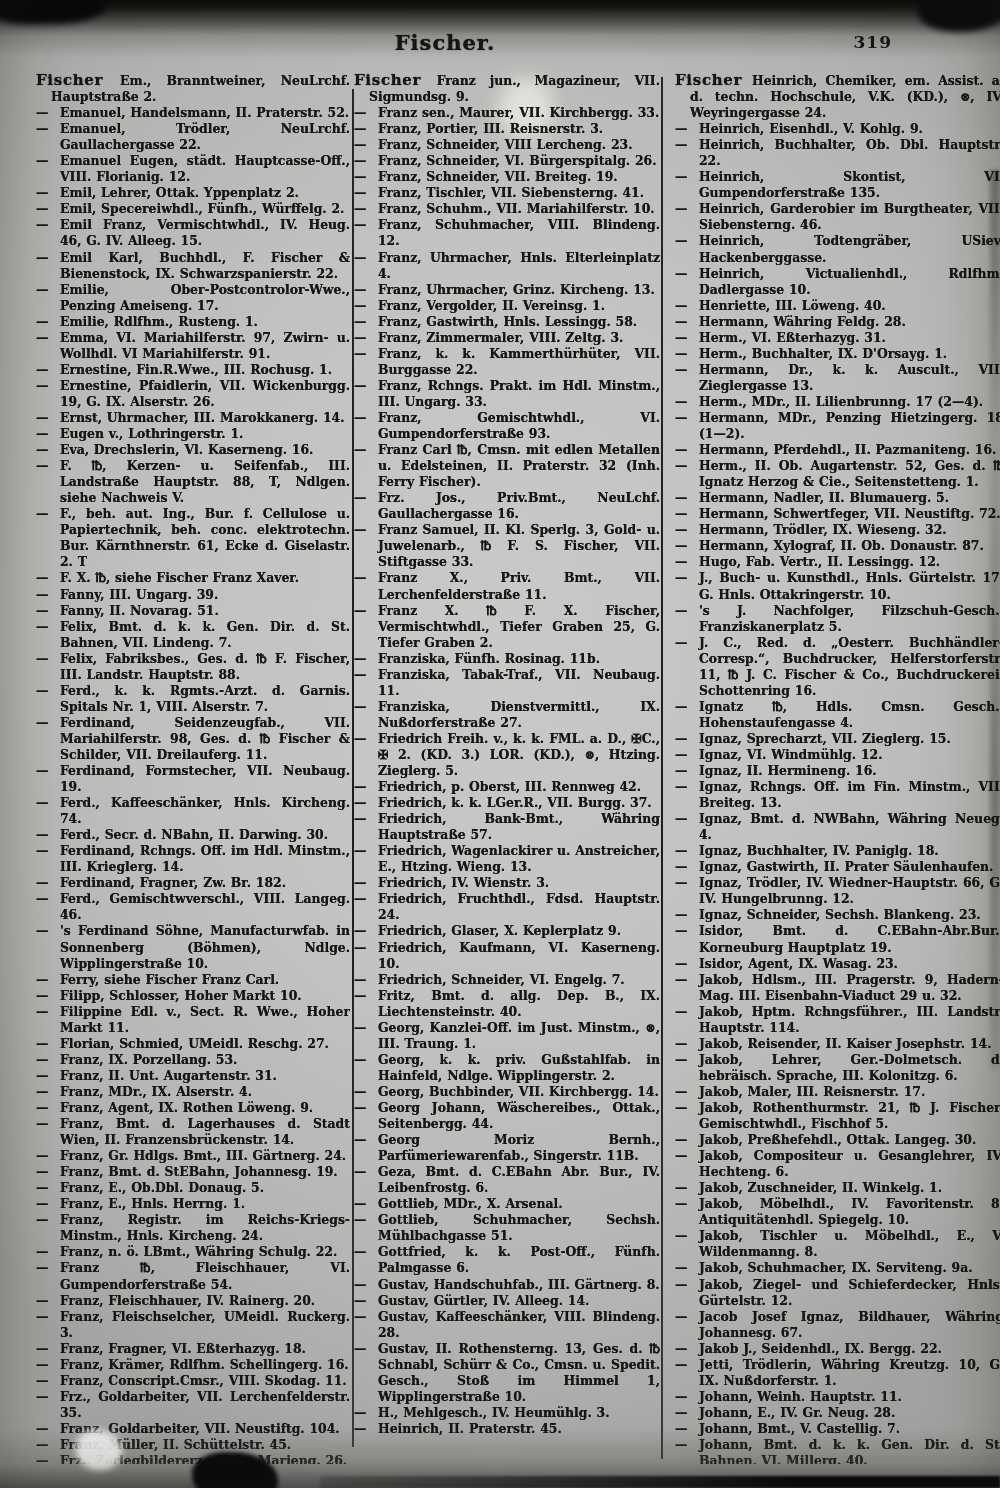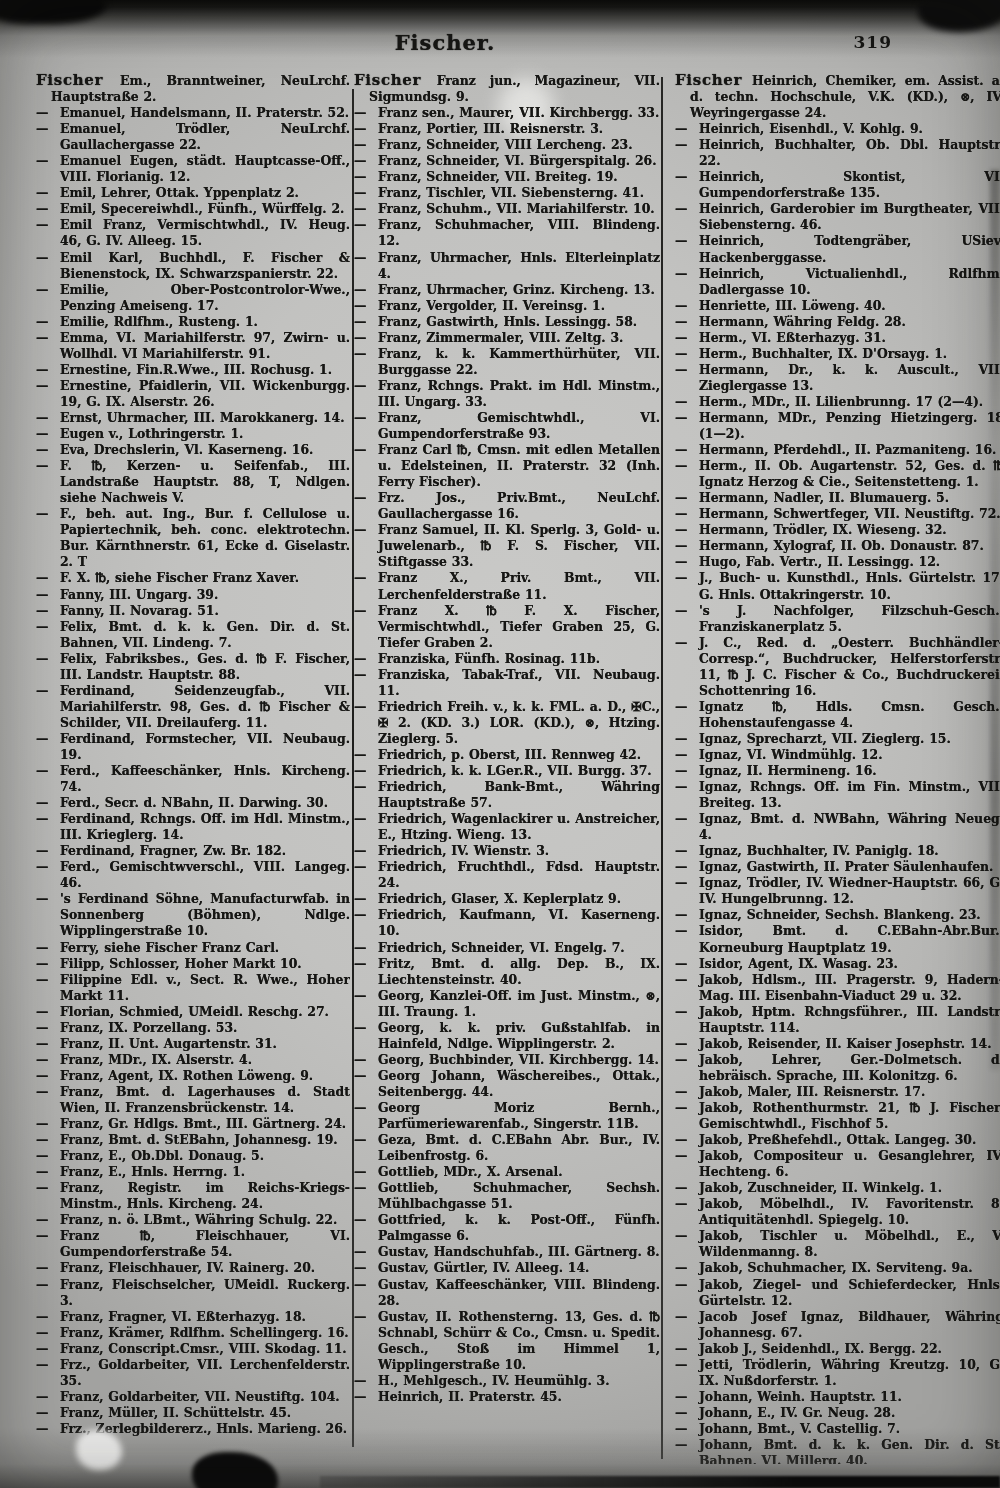--- a/index.html
+++ b/index.html
@@ -74,20 +74,21 @@
         <p class="entry"><span class="dash">—</span>Ernst, Uhrmacher, III. Marokkanerg. 14.</p>
         <p class="entry"><span class="dash">—</span>Eugen v., Lothringerstr. 1.</p>
         <p class="entry"><span class="dash">—</span>Eva, Drechslerin, Vl. Kaserneng. 16.</p>
         <p class="entry"><span class="dash">—</span>F. ℔, Kerzen- u. Seifenfab., III. Landstraße Hauptstr. 88, T, Ndlgen. siehe Nachweis V.</p>
         <p class="entry"><span class="dash">—</span>F., beh. aut. Ing., Bur. f. Cellulose u. Papiertechnik, beh. conc. elektrotechn. Bur. Kärnthnerstr. 61, Ecke d. Giselastr. 2. T</p>
         <p class="entry"><span class="dash">—</span>F. X. ℔, siehe Fischer Franz Xaver.</p>
         <p class="entry"><span class="dash">—</span>Fanny, III. Ungarg. 39.</p>
         <p class="entry"><span class="dash">—</span>Fanny, II. Novarag. 51.</p>
         <p class="entry"><span class="dash">—</span>Felix, Bmt. d. k. k. Gen. Dir. d. St. Bahnen, VII. Lindeng. 7.</p>
         <p class="entry"><span class="dash">—</span>Felix, Fabriksbes., Ges. d. ℔ F. Fischer, III. Landstr. Hauptstr. 88.</p>
+        <p class="entry"><span class="dash">—</span>Ferd., k. k. Rgmts.-Arzt. d. Garnis. Spitals Nr. 1, VIII. Alserstr. 7.</p>
         <p class="entry"><span class="dash">—</span>Ferdinand, Seidenzeugfab., VII. Mariahilferstr. 98, Ges. d. ℔ Fischer &amp; Schilder, VII. Dreilauferg. 11.</p>
         <p class="entry"><span class="dash">—</span>Ferdinand, Formstecher, VII. Neubaug. 19.</p>
         <p class="entry"><span class="dash">—</span>Ferd., Kaffeeschänker, Hnls. Kircheng. 74.</p>
         <p class="entry"><span class="dash">—</span>Ferd., Secr. d. NBahn, II. Darwing. 30.</p>
         <p class="entry"><span class="dash">—</span>Ferdinand, Rchngs. Off. im Hdl. Minstm., III. Krieglerg. 14.</p>
         <p class="entry"><span class="dash">—</span>Ferdinand, Fragner, Zw. Br. 182.</p>
         <p class="entry"><span class="dash">—</span>Ferd., Gemischtwverschl., VIII. Langeg. 46.</p>
         <p class="entry"><span class="dash">—</span>'s Ferdinand Söhne, Manufacturwfab. in Sonnenberg (Böhmen), Ndlge. Wipplingerstraße 10.</p>
         <p class="entry"><span class="dash">—</span>Ferry, siehe Fischer Franz Carl.</p>
         <p class="entry"><span class="dash">—</span>Filipp, Schlosser, Hoher Markt 10.</p>
@@ -134,20 +135,21 @@
         <p class="entry"><span class="dash">—</span>Franz, k. k. Kammerthürhüter, VII. Burggasse 22.</p>
         <p class="entry"><span class="dash">—</span>Franz, Rchngs. Prakt. im Hdl. Minstm., III. Ungarg. 33.</p>
         <p class="entry"><span class="dash">—</span>Franz, Gemischtwhdl., VI. Gumpendorferstraße 93.</p>
         <p class="entry"><span class="dash">—</span>Franz Carl ℔, Cmsn. mit edlen Metallen u. Edelsteinen, II. Praterstr. 32 (Inh. Ferry Fischer).</p>
         <p class="entry"><span class="dash">—</span>Frz. Jos., Priv.Bmt., NeuLchf. Gaullachergasse 16.</p>
         <p class="entry"><span class="dash">—</span>Franz Samuel, II. Kl. Sperlg. 3, Gold- u. Juwelenarb., ℔ F. S. Fischer, VII. Stiftgasse 33.</p>
         <p class="entry"><span class="dash">—</span>Franz X., Priv. Bmt., VII. Lerchenfelderstraße 11.</p>
         <p class="entry"><span class="dash">—</span>Franz X. ℔ F. X. Fischer, Vermischtwhdl., Tiefer Graben 25, G. Tiefer Graben 2.</p>
         <p class="entry"><span class="dash">—</span>Franziska, Fünfh. Rosinag. 11b.</p>
         <p class="entry"><span class="dash">—</span>Franziska, Tabak-Traf., VII. Neubaug. 11.</p>
+        <p class="entry"><span class="dash">—</span>Franziska, Dienstvermittl., IX. Nußdorferstraße 27.</p>
         <p class="entry"><span class="dash">—</span>Friedrich Freih. v., k. k. FML. a. D., ✠C., ✠ 2. (KD. 3.) LOR. (KD.), ⊗, Htzing. Zieglerg. 5.</p>
         <p class="entry"><span class="dash">—</span>Friedrich, p. Oberst, III. Rennweg 42.</p>
         <p class="entry"><span class="dash">—</span>Friedrich, k. k. LGer.R., VII. Burgg. 37.</p>
         <p class="entry"><span class="dash">—</span>Friedrich, Bank-Bmt., Währing Hauptstraße 57.</p>
         <p class="entry"><span class="dash">—</span>Friedrich, Wagenlackirer u. Anstreicher, E., Htzing. Wieng. 13.</p>
         <p class="entry"><span class="dash">—</span>Friedrich, IV. Wienstr. 3.</p>
         <p class="entry"><span class="dash">—</span>Friedrich, Fruchthdl., Fdsd. Hauptstr. 24.</p>
         <p class="entry"><span class="dash">—</span>Friedrich, Glaser, X. Keplerplatz 9.</p>
         <p class="entry"><span class="dash">—</span>Friedrich, Kaufmann, VI. Kaserneng. 10.</p>
         <p class="entry"><span class="dash">—</span>Friedrich, Schneider, VI. Engelg. 7.</p>

